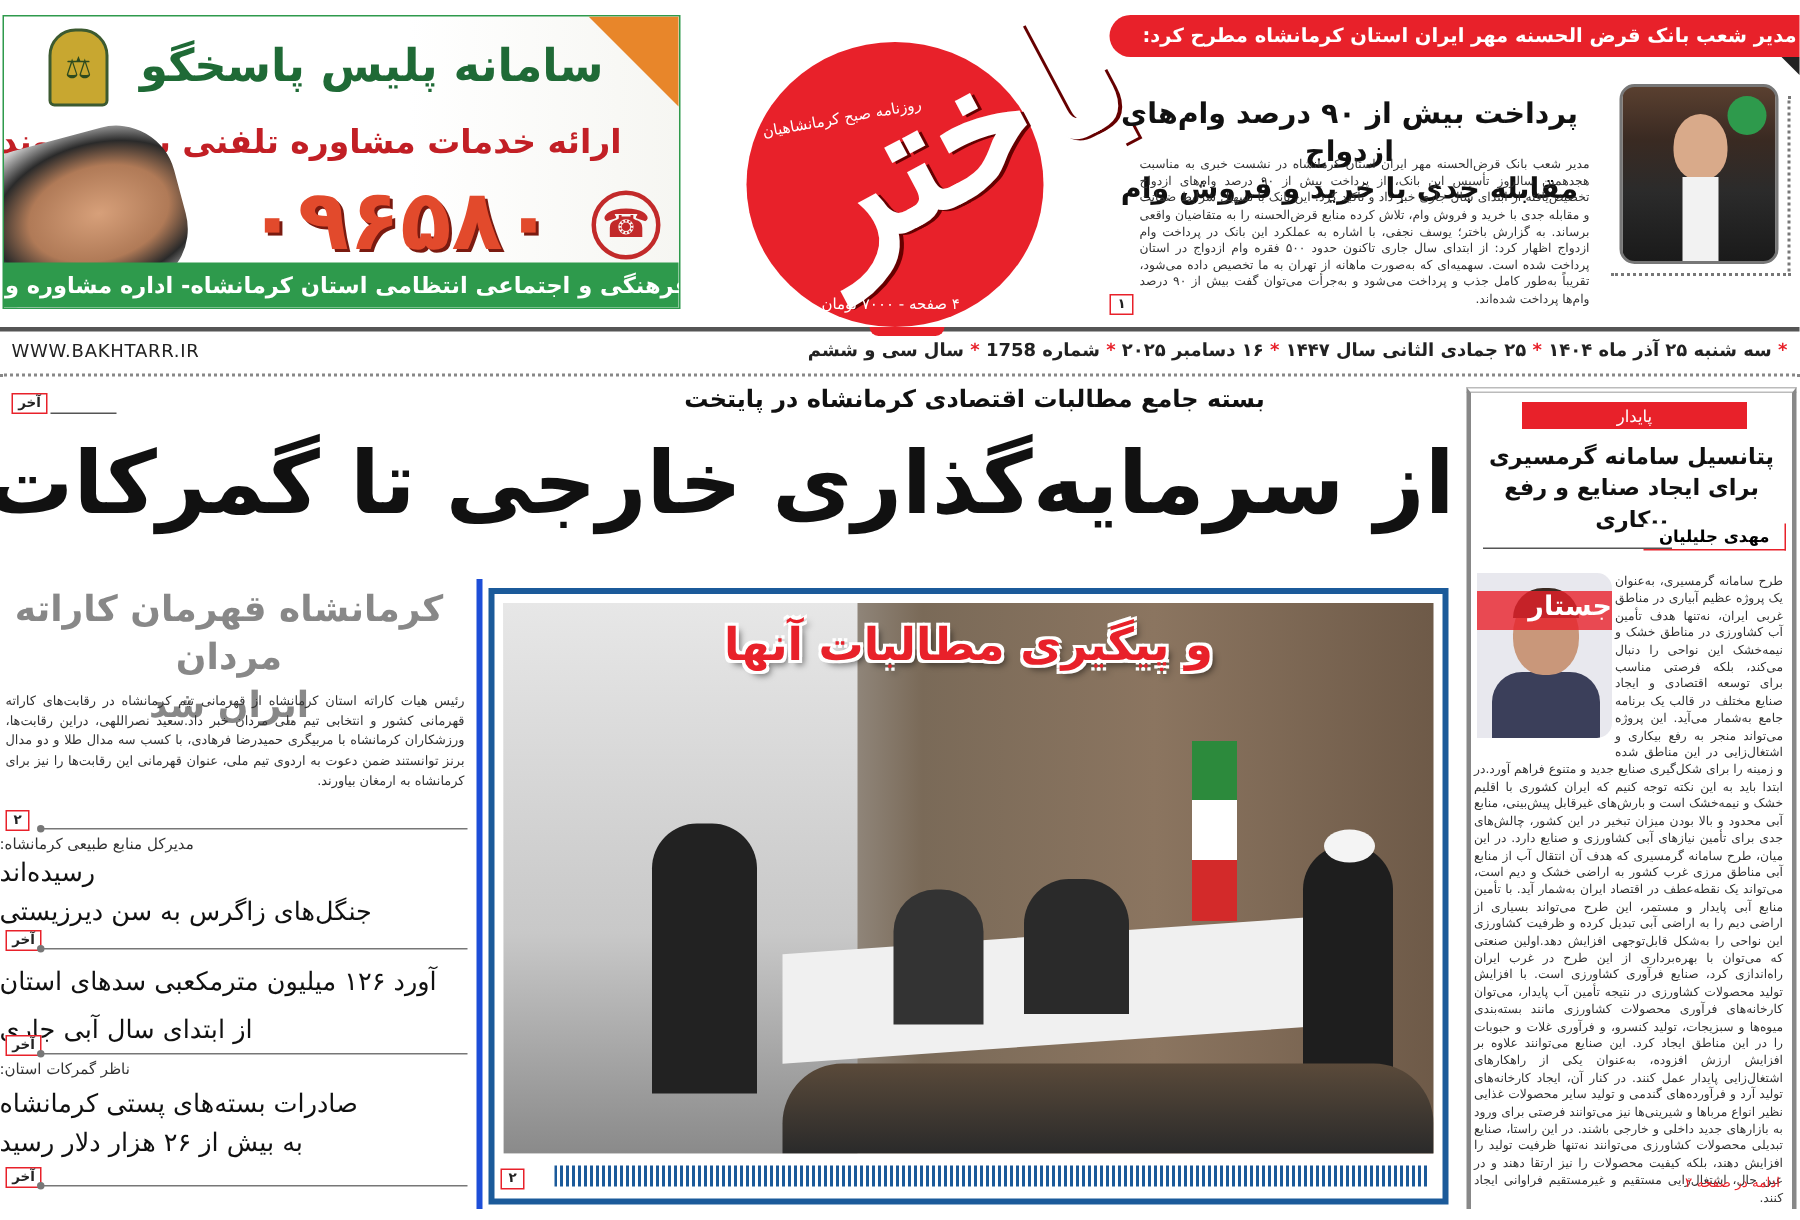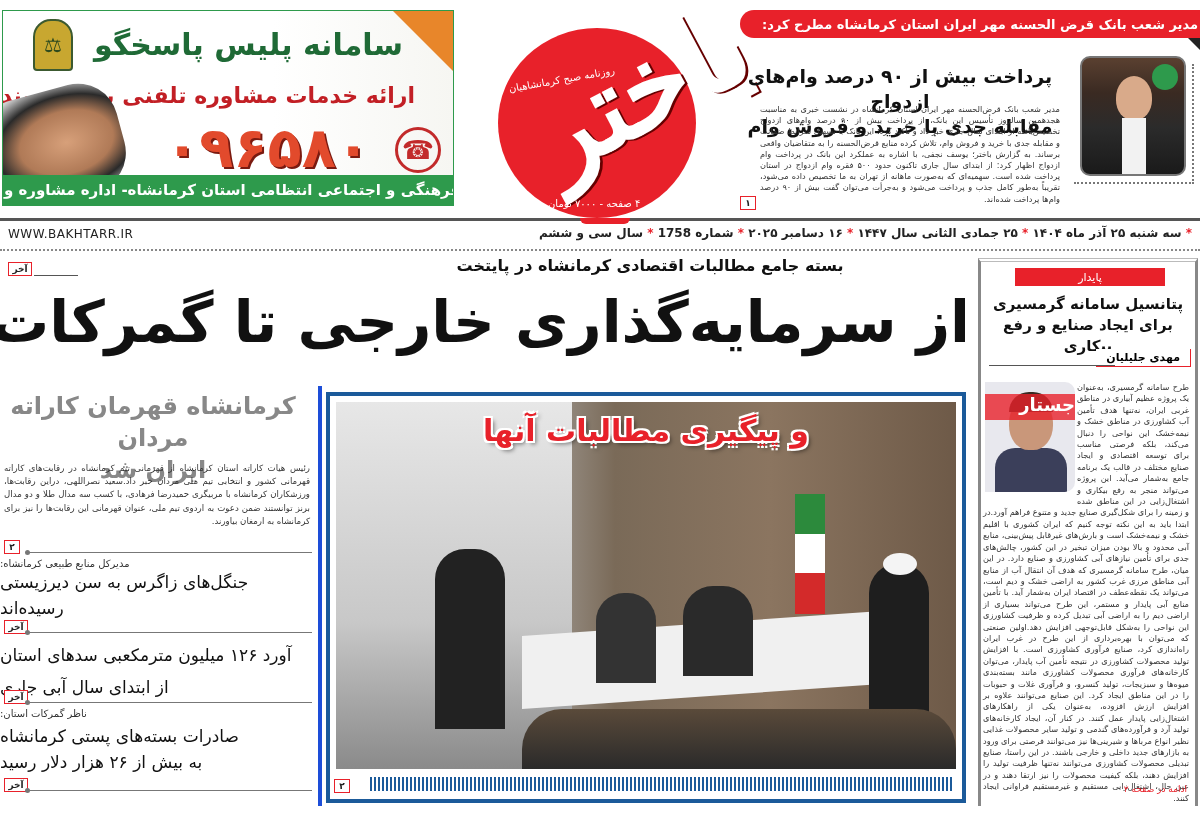--- a/index.html
+++ b/index.html
@@ -201,22 +201,22 @@
   <div class="karate-title">
     <div>کرمانشاه قهرمان کاراته مردان</div>
     <div>ایران شد</div>
   </div>
   <div class="karate-body">رئیس هیات کاراته استان کرمانشاه از قهرمانی تیم کرمانشاه در رقابت‌های کاراته قهرمانی کشور و انتخابی تیم ملی مردان خبر داد.سعید نصراللهی، دراین رقابت‌ها، ورزشکاران کرمانشاه با مربیگری حمیدرضا فرهادی، با کسب سه مدال طلا و دو مدال برنز توانستند ضمن دعوت به اردوی تیم ملی، عنوان قهرمانی این رقابت‌ها را نیز برای کرمانشاه به ارمغان بیاورند.</div>
   <span class="pageref ref-pos" style="top:154px">۲</span>
   <div class="sep" style="top:166px"></div>
 
   <div class="item" style="top:172px">
     <div class="pre">مدیرکل منابع طبیعی کرمانشاه:</div>
+    <div class="h">رسیده‌اند</div>
     <div class="h">جنگل‌های زاگرس به سن دیرزیستی</div>
-    <div class="h">رسیده‌اند</div>
   </div>
   <span class="pageref wide ref-pos" style="top:234px">آخر</span>
   <div class="sep" style="top:246px"></div>
 
   <div class="item" style="top:256px">
     <div class="h">آورد ۱۲۶ میلیون مترمکعبی سدهای استان</div>
     <div class="h" style="margin-top:6px">از ابتدای سال آبی جاری</div>
   </div>
   <span class="pageref wide ref-pos" style="top:304px">آخر</span>
   <div class="sep" style="top:316px"></div>

